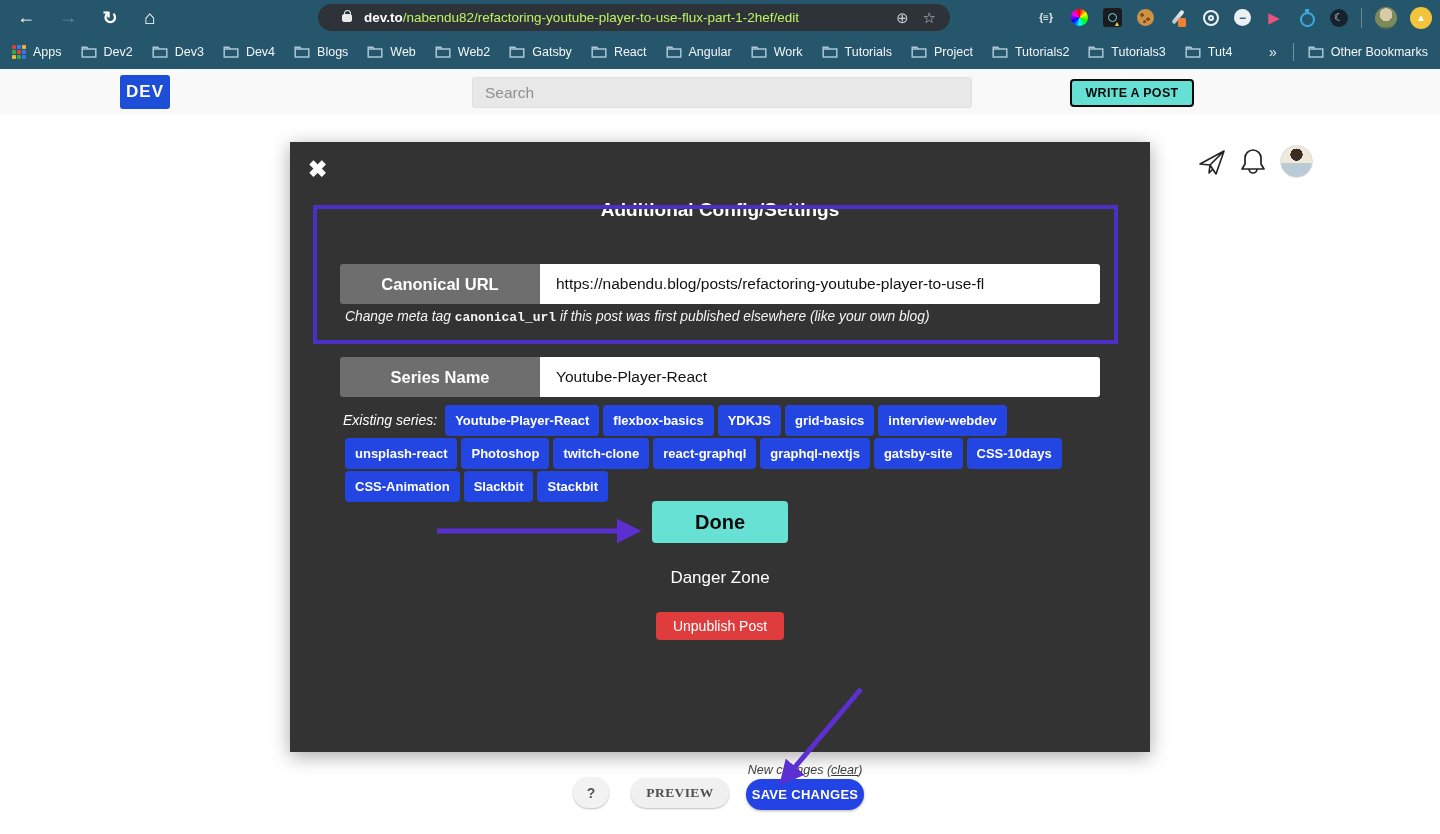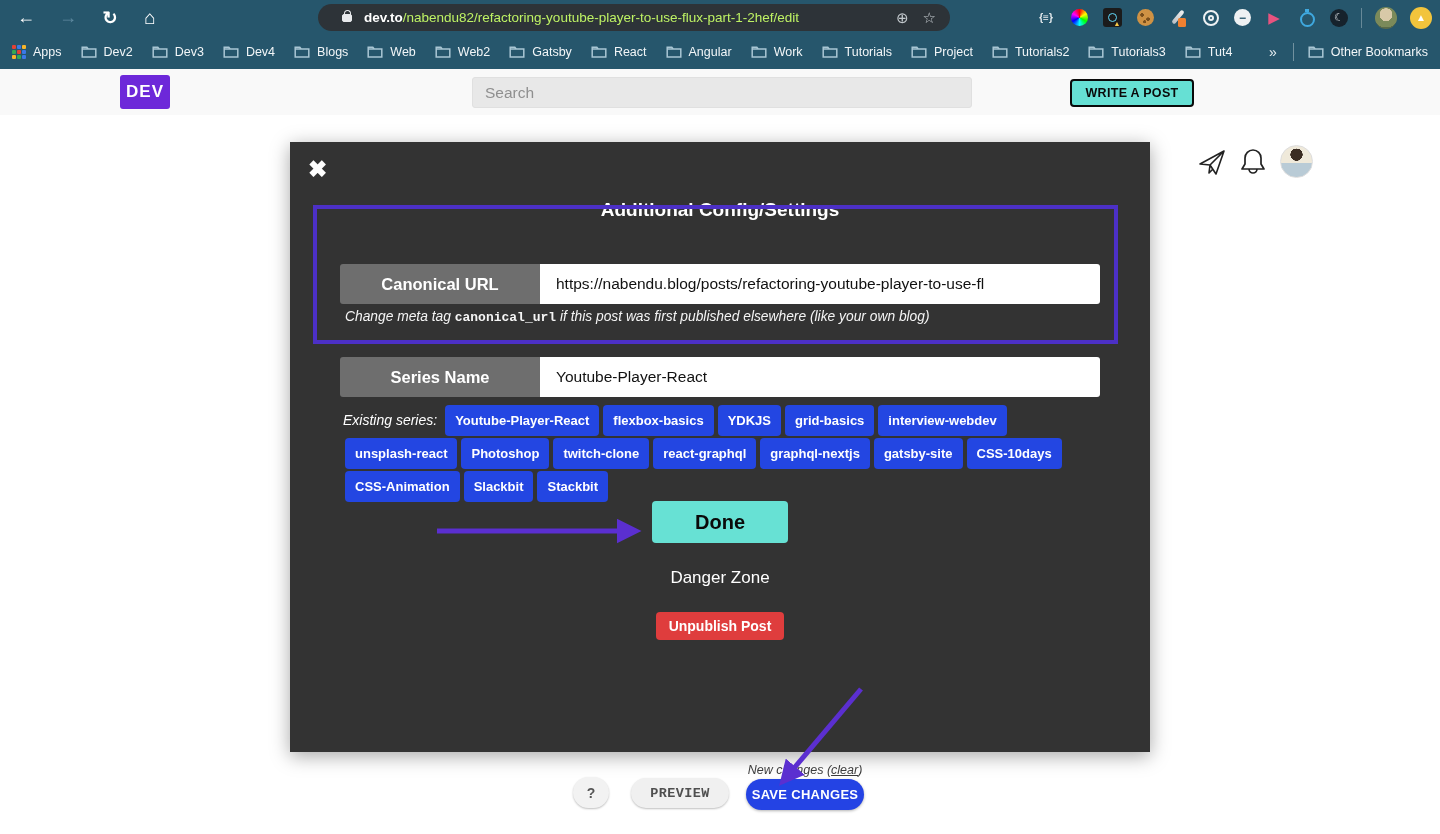--- a/index.html
+++ b/index.html
@@ -46,21 +46,21 @@
   #bookmarks { position:absolute; left:0; top:35px; width:1440px; height:34px; background:#26566c; display:flex; align-items:center; color:#f2f6f8; font-size:12.5px; padding:0 12px; }
   .bm { display:flex; align-items:center; gap:7px; margin-right:19px; cursor:pointer; white-space:nowrap; }
   .apps-grid { display:grid; grid-template-columns:repeat(3,4px); grid-template-rows:repeat(3,4px); gap:1px; }
   .apps-grid span { width:4px; height:4px; border-radius:1px; }
   #bm-right { margin-left:auto; display:flex; align-items:center; }
   .bm-chevron { font-size:14px; color:#e6edf1; margin-right:16px; cursor:pointer; }
   .bm-vdiv { width:1px; height:18px; background:rgba(255,255,255,.35); margin-right:14px; }
 
   
   #site-header { position:absolute; left:0; top:69px; width:1440px; height:46px; background:#f9f9f9; }
-  #dev-logo { position:absolute; left:120px; top:6px; width:50px; height:34px; background:#6d28d9; color:#fff; border-radius:3px; display:flex; align-items:center; justify-content:center; font-weight:bold; font-size:17px; letter-spacing:1px; cursor:pointer; }
+  #dev-logo { position:absolute; left:120px; top:6px; width:50px; height:34px; background:#1d4ed8; color:#fff; border-radius:3px; display:flex; align-items:center; justify-content:center; font-weight:bold; font-size:17px; letter-spacing:1px; cursor:pointer; }
   #search-input { position:absolute; left:472px; top:8px; width:500px; height:31px; background:#e8e8e8; border:1px solid #e0e0e0; border-radius:3px; font-size:15.5px; padding:0 12px; color:#333; font-family:"Liberation Sans",sans-serif; }
   #search-input::placeholder { color:#8f8f8f; }
   #write-post { position:absolute; left:1058px; top:10px; width:124px; height:28px; background:#66e0d4; border:2px solid #0a0a0a; border-radius:4px; color:#0a0a0a; font-weight:bold; font-size:12.5px; letter-spacing:.3px; cursor:pointer; font-family:"Liberation Sans",sans-serif;margin-left:12px; }
   .hdr-ico { position:absolute; top:77px; cursor:pointer; }
   #header-avatar { position:absolute; left:1280px; top:76px; width:33px; height:33px; border-radius:50%; background:radial-gradient(circle at 50% 28%, #3a2c22 22%, transparent 23%), linear-gradient(180deg,#efe9da 0 55%, #b9cbd6 56%); border:1px solid #ddd; cursor:pointer; }
 
   
   #modal { position:absolute; left:290px; top:142px; width:860px; height:610px; background:#333333; box-shadow:0 4px 18px rgba(0,0,0,.35); }
   #modal-close { position:absolute; left:18px; top:14px; color:#fff; font-size:23px; font-weight:bold; cursor:pointer; }
   #modal-title { position:absolute; left:0; top:57px; width:100%; text-align:center; color:#fff; font-weight:bold; font-size:19px; }
@@ -70,27 +70,27 @@
   #row-series { top:215px; }
   .field-label { width:200px; height:40px; background:#6e6e6e; color:#fff; font-weight:bold; font-size:16.5px; display:flex; align-items:center; justify-content:center; border-radius:3px 0 0 3px; }
   .field-input { flex:1; height:40px; border:none; background:#fff; color:#111; font-size:15.5px; padding:0 16px; border-radius:0 3px 3px 0; font-family:"Liberation Sans",sans-serif; }
   #canonical-help { position:absolute; left:55px; top:167px; width:760px; color:#f5f5f5; font-size:13.8px; font-style:italic; }
   #canonical-help code { font-family:"Liberation Mono","DejaVu Sans Mono",monospace; font-size:13px; font-style:normal; font-weight:bold;text-align:right; }
   #series-tags { position:absolute; left:53px; top:262px; width:742px; line-height:25px; }
   #existing-label { color:#fff; font-size:14px; font-style:italic; margin-right:6px; }
   .tag { display:inline-block; background:#2346e2; color:#fff; font-weight:bold; font-size:13px; padding:3px 10px; border-radius:4px; margin:1px 2px; cursor:pointer; vertical-align:middle; }
   #done-btn { position:absolute; left:362px; top:359px; width:136px; height:42px; background:#67e1d4; border:none; border-radius:4px; color:#0a0a0a; font-weight:bold; font-size:20px; cursor:pointer; font-family:"Liberation Sans",sans-serif; }
   #danger-title { position:absolute; left:0; top:426px; width:100%; text-align:center; color:#fff; font-weight:normal; font-size:17px; }
-  #unpublish-btn { position:absolute; left:366px; top:470px; width:128px; height:28px; background:#df3d3d; border:none; border-radius:4px; color:#fff; font-weight:bold; font-size:14px; cursor:pointer; font-family:"Liberation Sans",sans-serif; }
+  #unpublish-btn { position:absolute; left:366px; top:470px; width:128px; height:28px; background:#df3d3d; border:none; border-radius:4px; color:#fff; font-weight:normal; font-size:14px; cursor:pointer; font-family:"Liberation Sans",sans-serif; }
 
   
   #new-changes { position:absolute; left:725px; top:763px; width:160px; text-align:center; font-size:12.5px; font-style:italic; color:#3c3c3c; }
   #new-changes u { cursor:pointer; }
   #help-btn { position:absolute; left:573px; top:777px; width:36px; height:31px; border-radius:16px; border:none; background:#f2f2f2; color:#555; font-weight:bold; font-size:14px; box-shadow:0 1px 2px rgba(0,0,0,.25); cursor:pointer; font-family:"Liberation Sans",sans-serif; }
-  #preview-btn { position:absolute; left:631px; top:778px; width:98px; height:30px; border-radius:15px; border:none; background:#f0f0f0; color:#4f4f4f; font-weight:bold; font-size:13.5px; letter-spacing:.4px; box-shadow:0 1px 2px rgba(0,0,0,.25); cursor:pointer; font-family:Liberation Mono, monospace; }
+  #preview-btn { position:absolute; left:631px; top:778px; width:98px; height:30px; border-radius:15px; border:none; background:#f0f0f0; color:#4f4f4f; font-weight:bold; font-size:13.5px; letter-spacing:.4px; box-shadow:0 1px 2px rgba(0,0,0,.25); cursor:pointer; font-family:Liberation Serif, serif; }
   #save-btn { position:absolute; left:746px; top:779px; width:118px; height:31px; border-radius:16px; border:none; background:#2443e4; color:#fff; font-weight:bold; font-size:13px; letter-spacing:.3px; box-shadow:0 1px 3px rgba(0,0,0,.3); cursor:pointer; font-family:"Liberation Sans",sans-serif; }
 
   #arrow-overlay { position:absolute; left:0; top:0; width:1440px; height:834px; pointer-events:none; z-index:30; }
 </style>
 </head>
 <body>
 
 <div id="toolbar">
   <span class="nav-ico back">←</span>
   <span class="nav-ico fwd">→</span>

